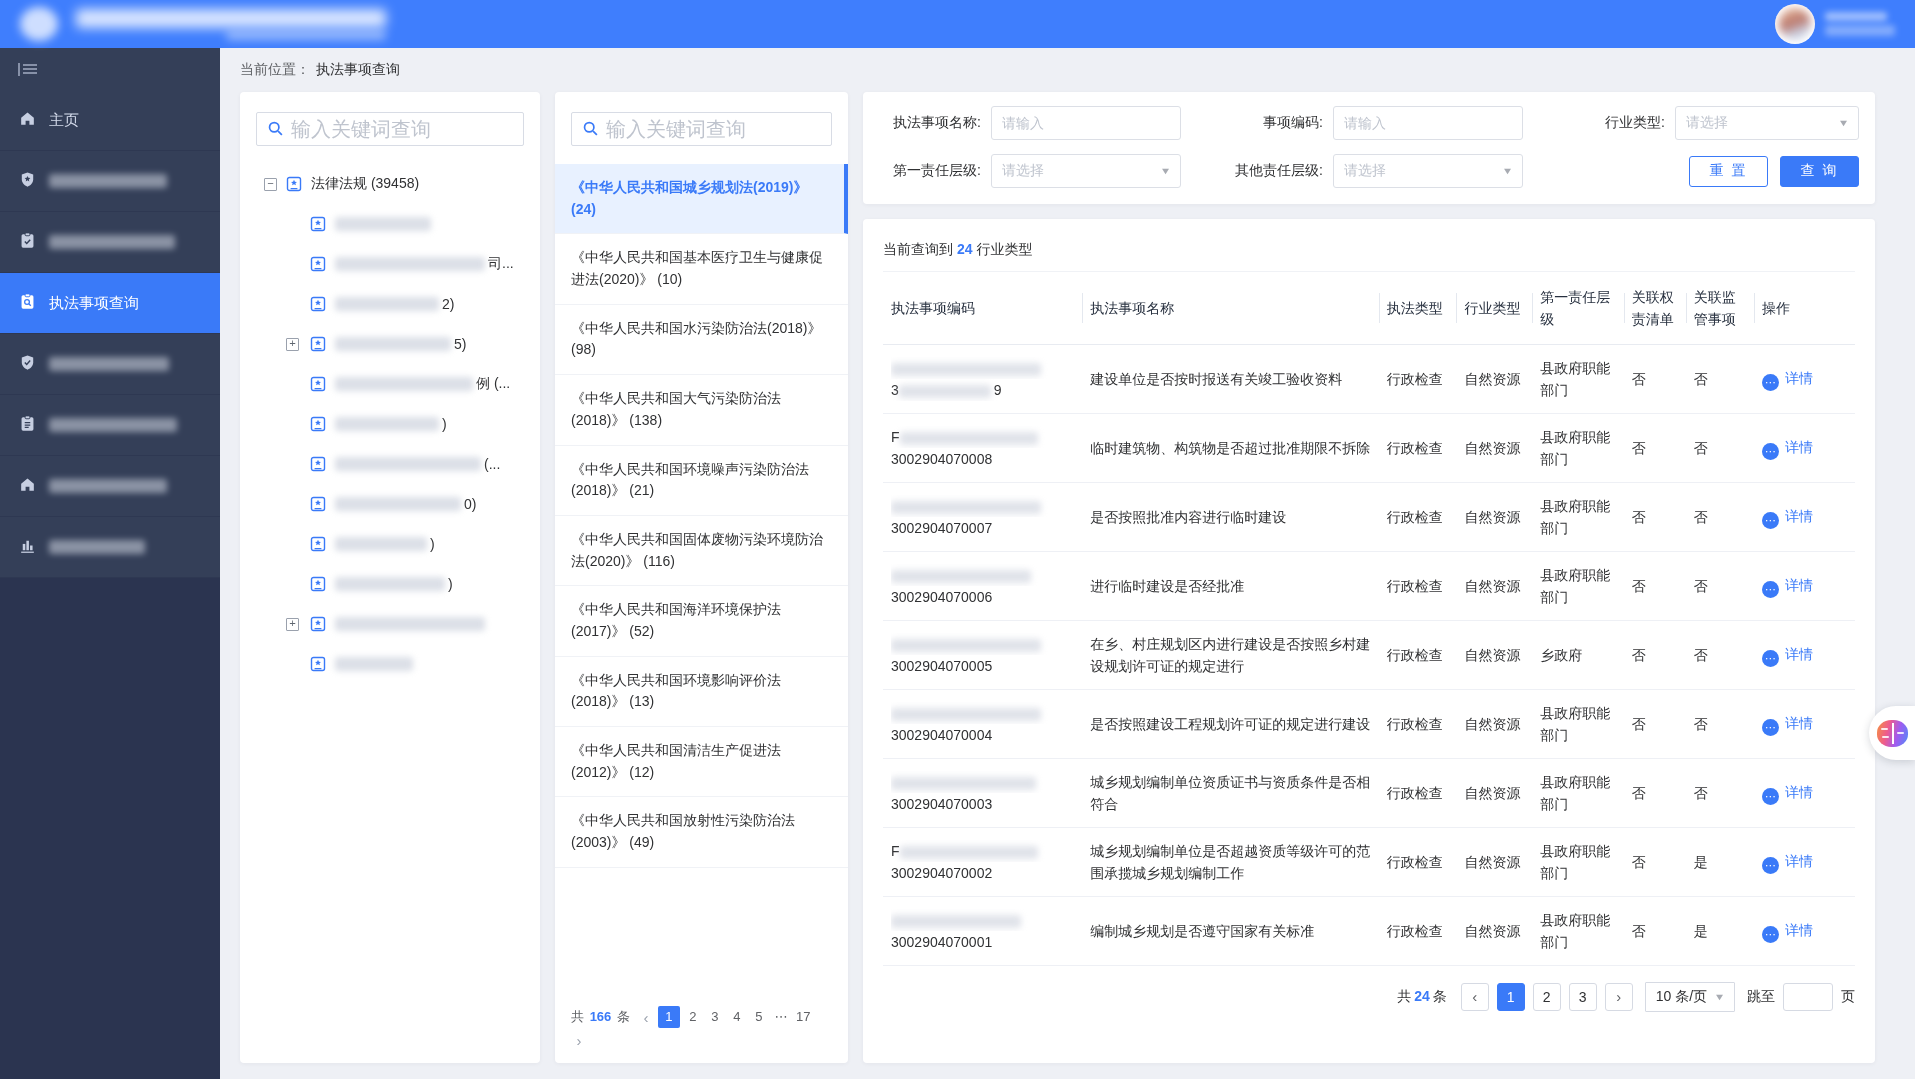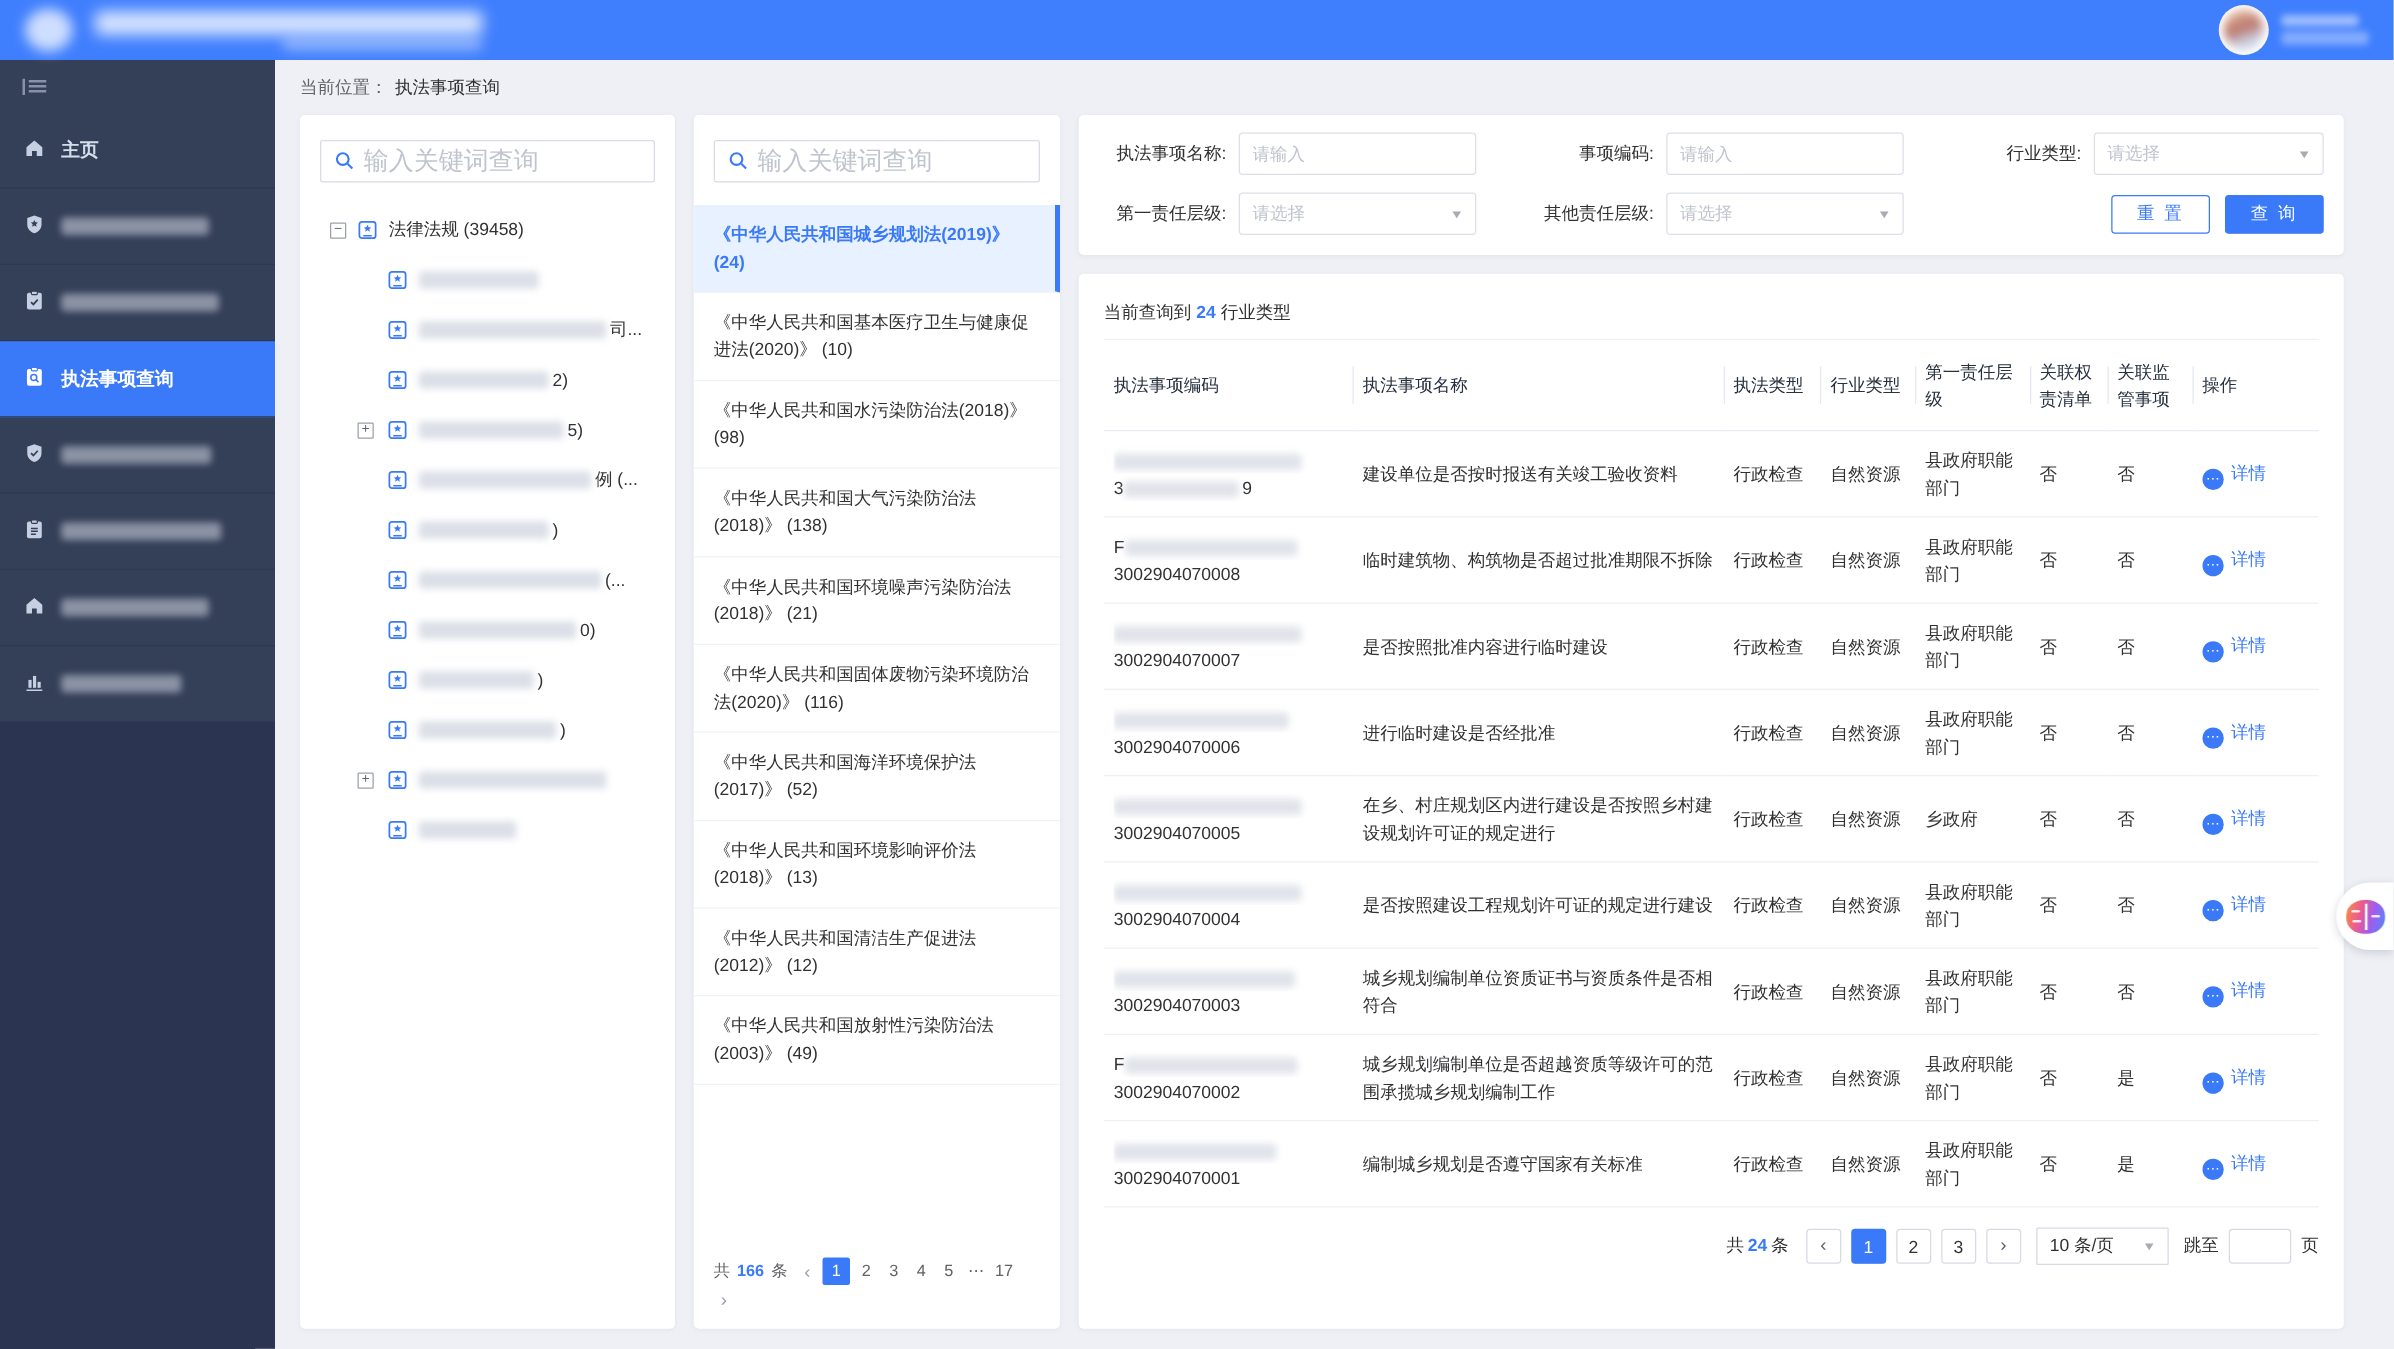--- a/index.html
+++ b/index.html
@@ -15,21 +15,21 @@
   .topbar-right{margin-left:auto;display:flex;align-items:center;gap:10px;}
   .avatar{width:40px;height:40px;border-radius:50%;background:#fff;overflow:hidden;position:relative;}
   .avatar::after{content:"";position:absolute;inset:4px;border-radius:50%;
     background:linear-gradient(160deg,#d9a68f 20%,#b9756a 45%,#cdd6e8 75%);filter:blur(4px);}
   .uname{display:flex;flex-direction:column;gap:4px;}
   .uname i{display:block;width:62px;height:9px;border-radius:3px;background:rgba(255,255,255,.5);filter:blur(3px);}
   .uname i:last-child{width:70px;height:11px;background:rgba(255,255,255,.35);}
 
   
   .layout{display:flex;height:1031px;}
-  .sidebar{width:220px;background:#343f58;flex:none;display:flex;flex-direction:column;font-weight:bold;}
+  .sidebar{width:220px;background:#343f58;flex:none;display:flex;flex-direction:column;}
   .collapse-row{height:42px;display:flex;align-items:center;padding-left:18px;}
   .menu-fold{display:flex;align-items:center;gap:3px;cursor:pointer;}
   .menu-fold .vbar{width:2px;height:13px;background:#8791a8;}
   .menu-fold .hbars i{display:block;width:14px;height:2px;background:#8791a8;margin:2px 0;}
   .side-item{height:61px;display:flex;align-items:center;padding-left:18px;gap:12px;
     color:#d5dcec;border-bottom:1px solid #2e3852;cursor:pointer;font-size:15px;}
   .side-item svg{width:19px;height:19px;flex:none;color:#c7cfe2;}
   .side-item.active{background:#3a7af8;color:#fff;}
   .side-item.active svg{color:#fff;}
   .side-blur{height:16px;border-radius:3px;background:#b9c2d4;opacity:.5;filter:blur(3px);}
@@ -110,21 +110,21 @@
     font-size:11px;line-height:16px;text-align:center;vertical-align:-3px;margin-right:6px;letter-spacing:0;}
   .detail-link{color:#3a7af8;text-decoration:none;cursor:pointer;}
 
   .res-pg{margin-top:16px;padding-bottom:18px;display:flex;align-items:center;justify-content:flex-end;gap:8px;color:#303133;}
   .res-pg .tot{margin-right:6px;}
   .res-pg .tot b{color:#3a7af8;font-weight:bold;margin:0 3px;}
   .pg-box{min-width:28px;height:28px;line-height:26px;text-align:center;border:1px solid #d6dae3;border-radius:3px;
     background:#fff;color:#303133;cursor:pointer;padding:0 4px;}
   .pg-box.cur{background:#3a7af8;border-color:#3a7af8;color:#fff;}
   .pg-box.arr{color:#606266;font-size:15px;}
-  .size-select{height:30px;border:1px solid #d6dae3;border-radius:1px;display:flex;align-items:center;gap:24px;
+  .size-select{height:30px;border:1px solid #d6dae3;border-radius:1px;display:flex;align-items:center;gap:8px;
     padding:0 10px;background:#fff;cursor:pointer;margin-left:4px;color:#303133;}
   .size-select .caret{font-size:9px;color:#a8abb2;transform:scaleX(1.3);}
   .jump{display:flex;align-items:center;gap:8px;margin-left:4px;}
   .jump input{width:50px;height:28px;border:1px solid #d6dae3;border-radius:3px;outline:none;padding:0 6px;}
 
   
   .float-widget{position:fixed;right:0;top:706px;width:46px;height:54px;background:#fff;
     border-radius:28px 0 0 28px;box-shadow:0 2px 8px rgba(31,45,61,.18);display:flex;align-items:center;padding-left:8px;cursor:pointer;}
   .brain{position:relative;width:31px;height:27px;border-radius:46%;
     background:linear-gradient(105deg,#f5923e 0%,#ee5b8d 35%,#a05cf0 65%,#4f8bf7 100%);}

